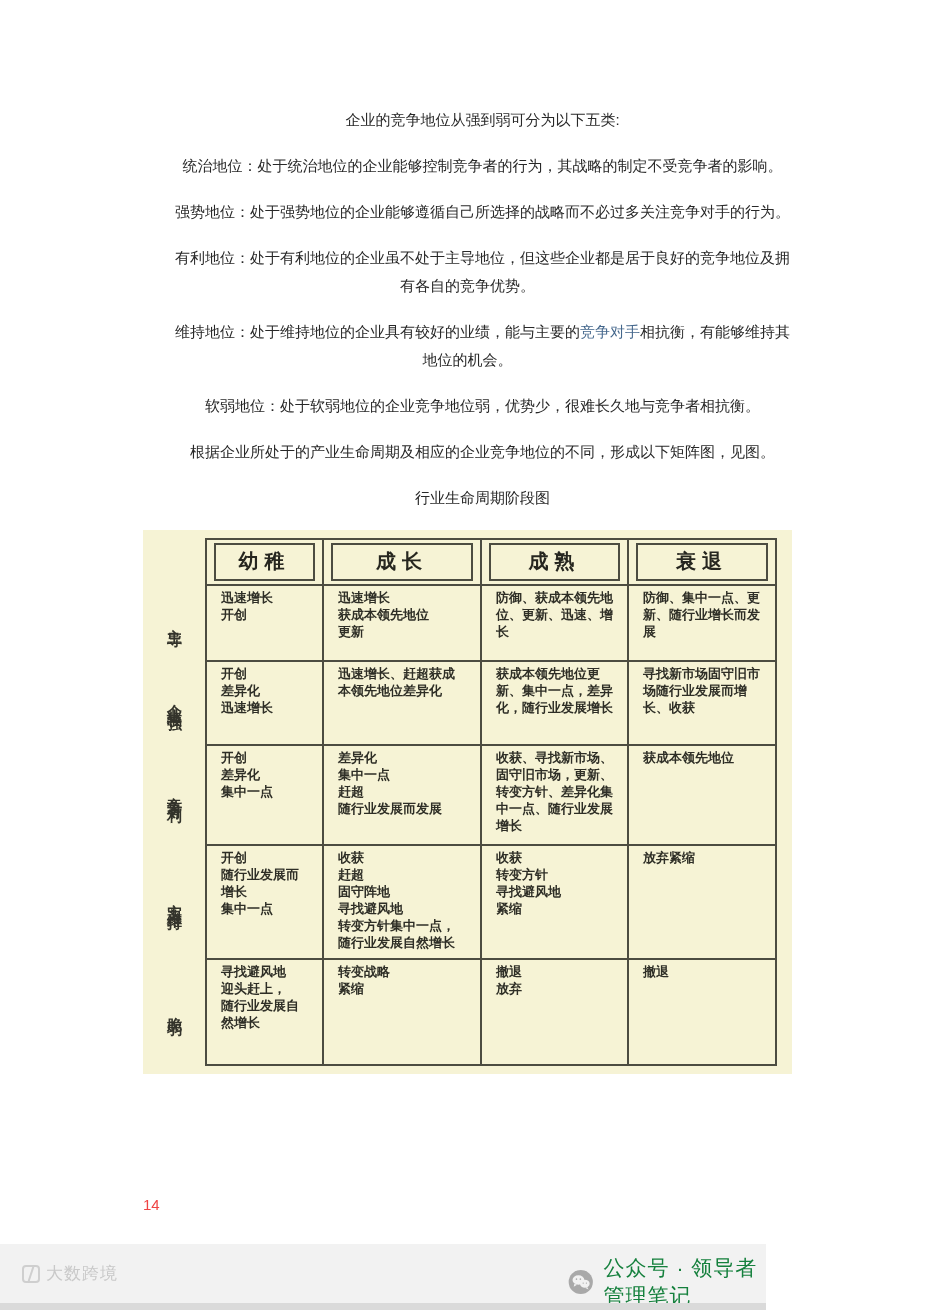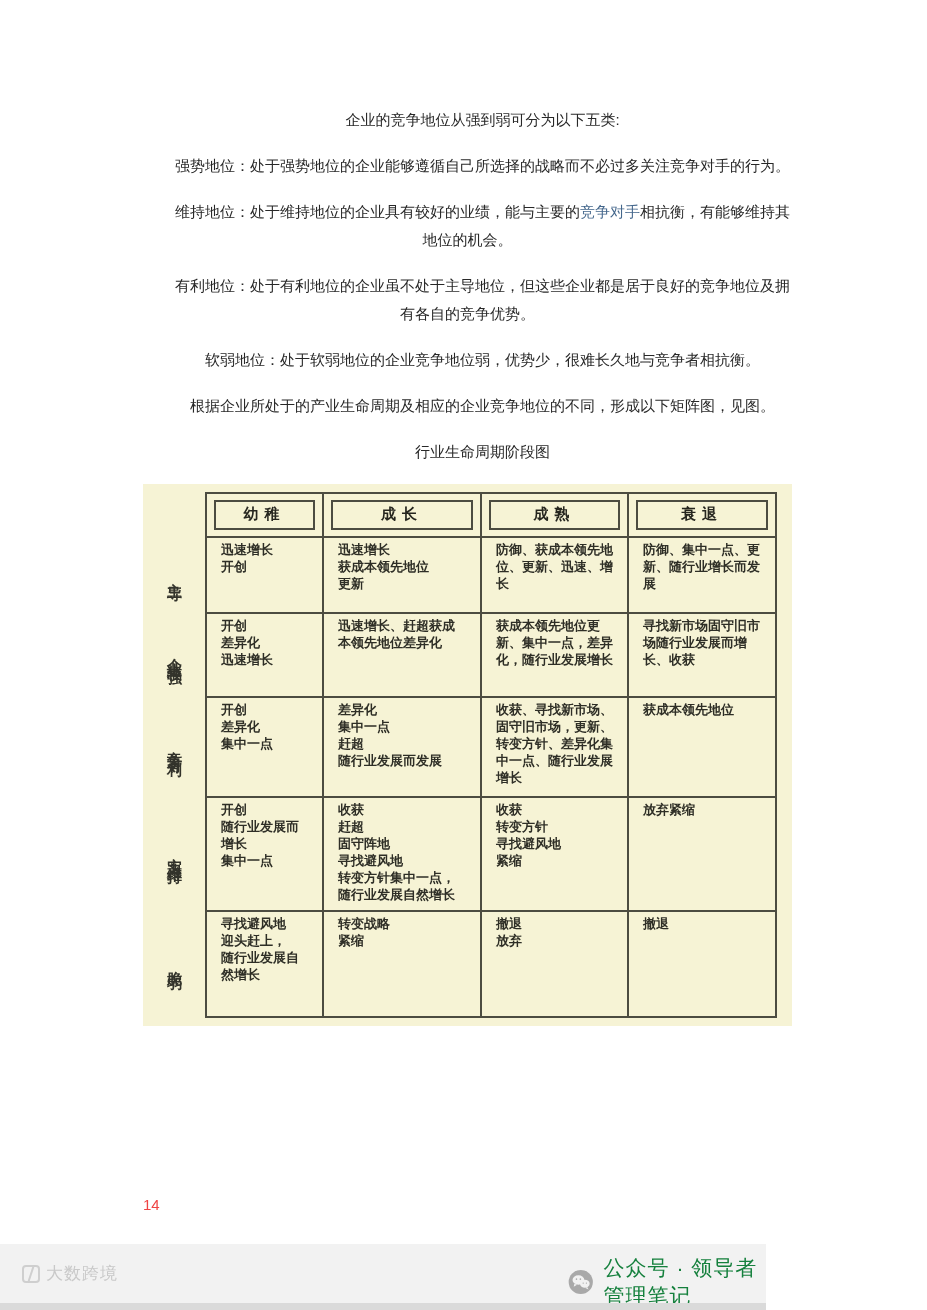--- a/index.html
+++ b/index.html
@@ -76,21 +76,21 @@
   table.matrix th, table.matrix td {
     border: 2px solid #4c4c41;
     vertical-align: top;
   }
   table.matrix th { padding: 2px; vertical-align: middle; }
   .hbox {
     display: block;
     border: 2px solid #4c4c41;
     margin: 1px 5px;
     padding: 3px 0 4px 0;
-    font-size: 15px;
+    font-size: 20px;
     font-weight: bold;
     color: #26261f;
     text-align: center;
     letter-spacing: 6px;
   }
   table.matrix td {
     padding: 3px 14px;
     font-size: 13px;
     font-weight: bold;
     color: #2e2e26;
@@ -164,23 +164,24 @@
     letter-spacing: 1px;
   }
 </style>
 </head>
 <body>
 
 <div class="page">
 
   <div class="content">
     <p class="doc">企业的竞争地位从强到弱可分为以下五类:</p>
+    <p class="doc">统治地位：处于统治地位的企业能够控制竞争者的行为，其战略的制定不受竞争者的影响。</p>
     <p class="doc">强势地位：处于强势地位的企业能够遵循自己所选择的战略而不必过多关注竞争对手的行为。</p>
+    <p class="doc">有利地位：处于有利地位的企业虽不处于主导地位，但这些企业都是居于良好的竞争地位及拥有各自的竞争优势。</p>
     <p class="doc"><span>维持地位：处于维持地位的企业具有较好的业绩，能与主要的</span><span class="doc-link">竞争对手</span><span>相抗衡，有能够维持其地位的机会。</span></p>
-    <p class="doc">有利地位：处于有利地位的企业虽不处于主导地位，但这些企业都是居于良好的竞争地位及拥有各自的竞争优势。</p>
     <p class="doc">软弱地位：处于软弱地位的企业竞争地位弱，优势少，很难长久地与竞争者相抗衡。</p>
     <p class="doc">根据企业所处于的产业生命周期及相应的企业竞争地位的不同，形成以下矩阵图，见图。</p>
     <p class="doc">行业生命周期阶段图</p>
 
     <div class="matrix-panel">
       <div class="label-col">
         <div class="label-cell lc0"></div>
         <div class="label-cell lc1">
             <span class="vlabel">主导</span>
           </div>

